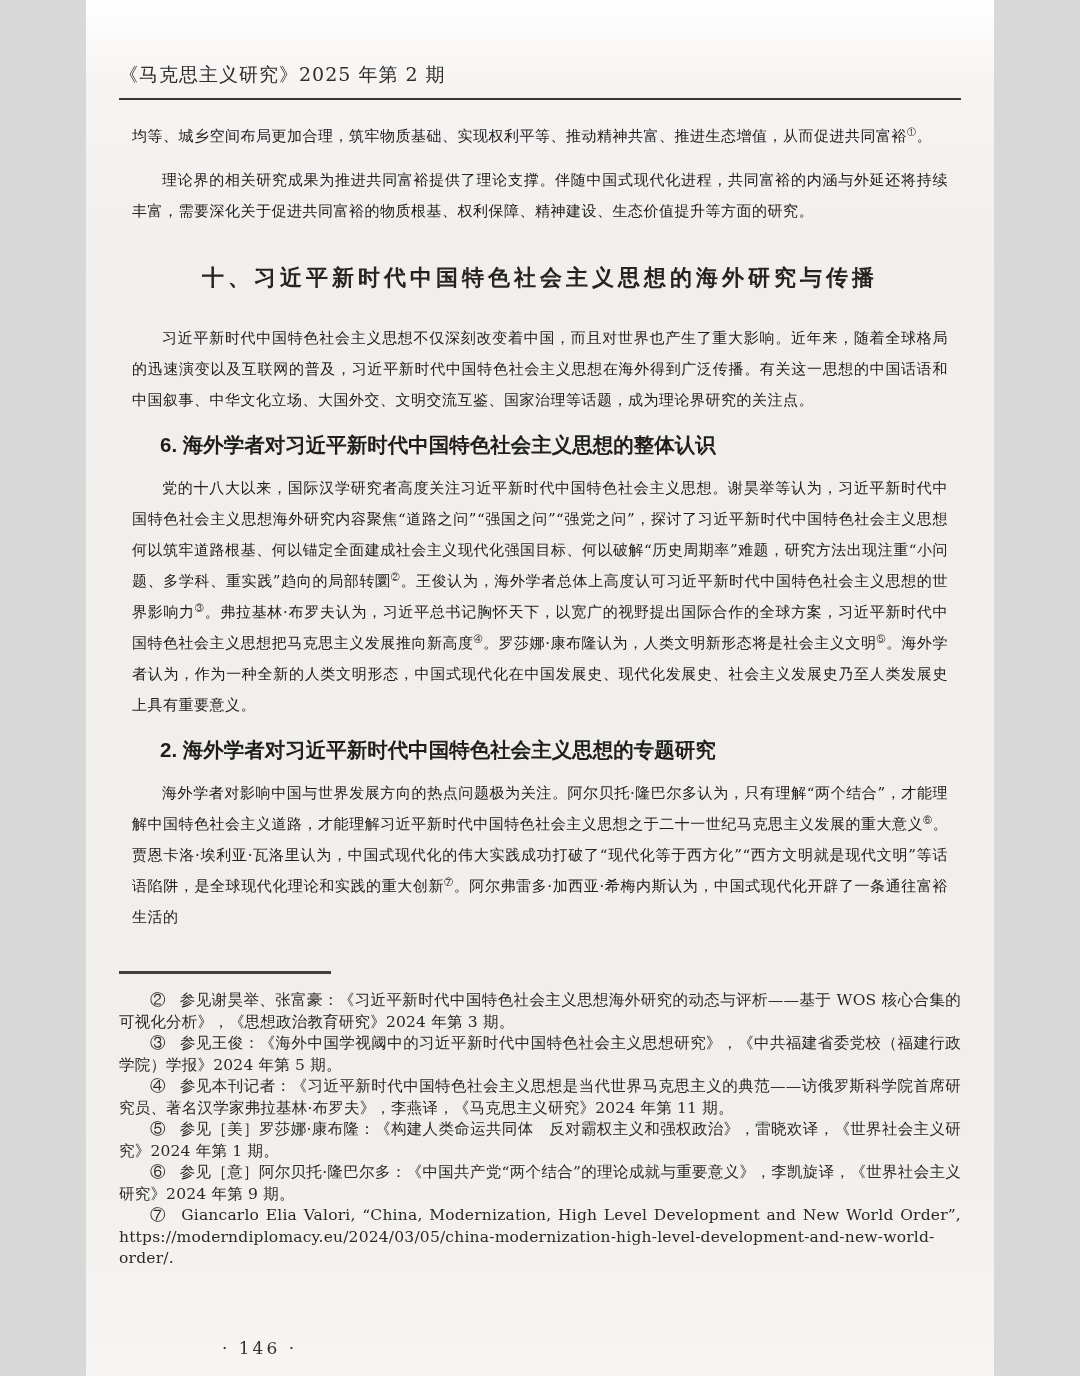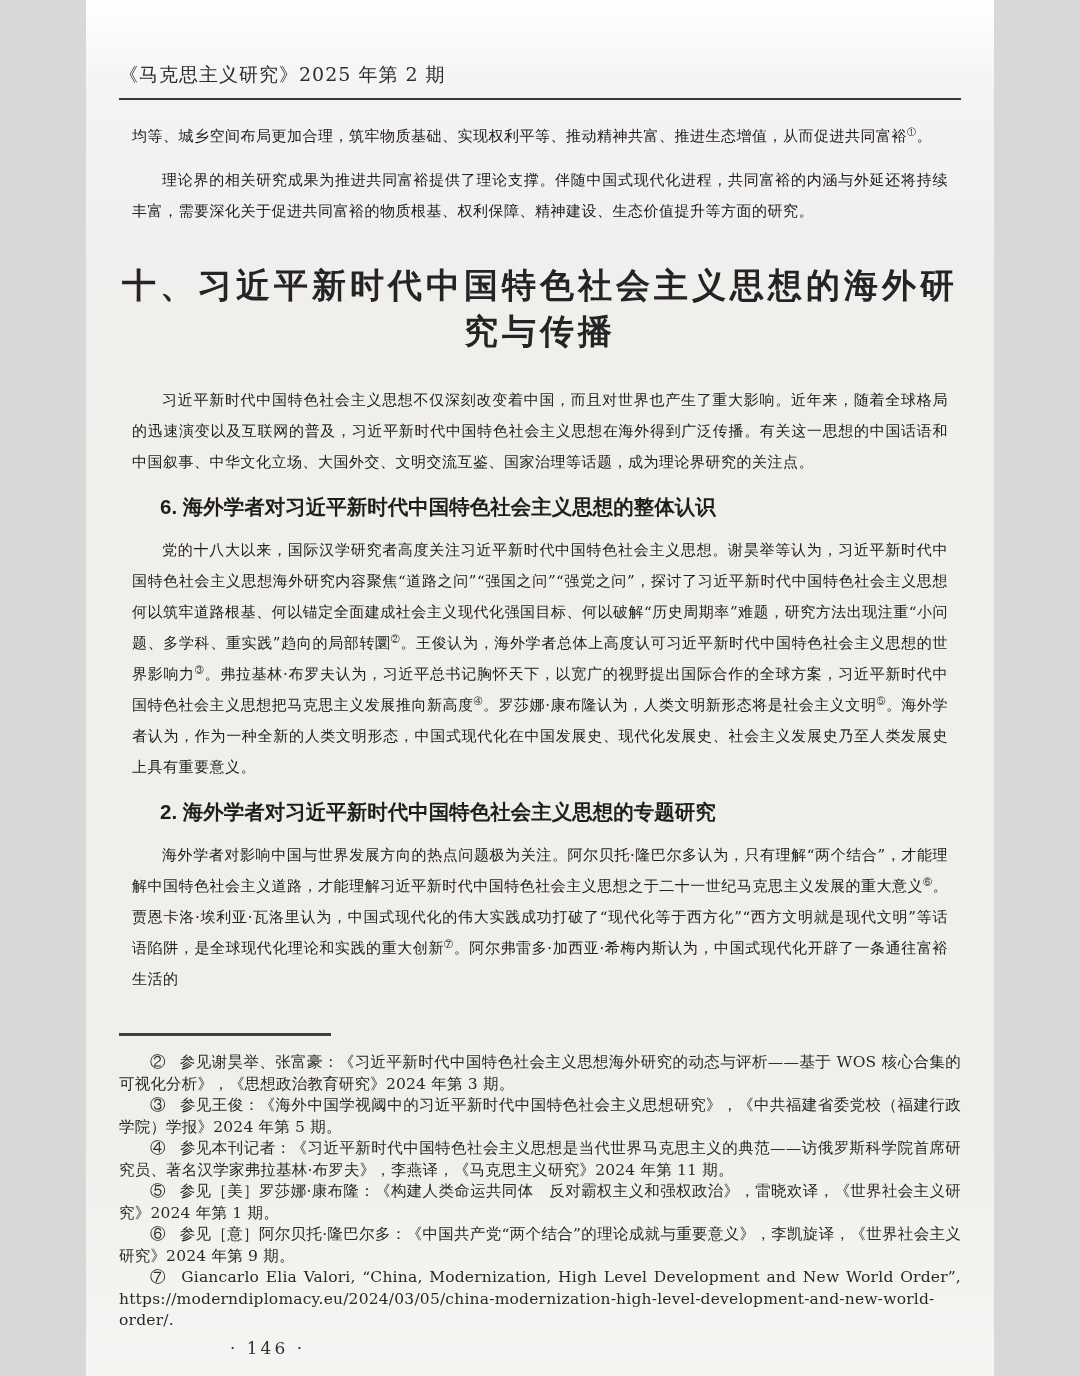--- a/index.html
+++ b/index.html
@@ -35,21 +35,21 @@
     font-size:15px;
     line-height:31px;
     text-align:justify;
     margin:13px;
     letter-spacing:0.5px;
   }
   p.indent{text-indent:2em;}
   sup{font-size:0.6em;vertical-align:super;line-height:0;}
   h2.section-heading{
     text-align:center;
-    font-size:34px;
+    font-size:22px;
     font-weight:700;
     letter-spacing:4px;
     margin:36px 0 30px 0;
     font-family:"DejaVu Serif",cursive;
     color:#252423;
   }
   h3.subheading{
     font-size:20.5px;
     line-height:31px;
     font-weight:700;
@@ -71,21 +71,21 @@
     line-height:21.5px;
     text-align:justify;
     margin:0;
     text-indent:2em;
     color:#2a2928;
     letter-spacing:0.2px;
   }
   p.footnote .fn-marker{margin-right:0.9em;}
   .page-number{
     position:absolute;
-    left:144px;
+    left:136px;
     bottom:18px;
     font-size:17px;
     letter-spacing:3px;
     color:#333231;
     text-align:right;
   }
 </style>
 </head>
 <body>
 

